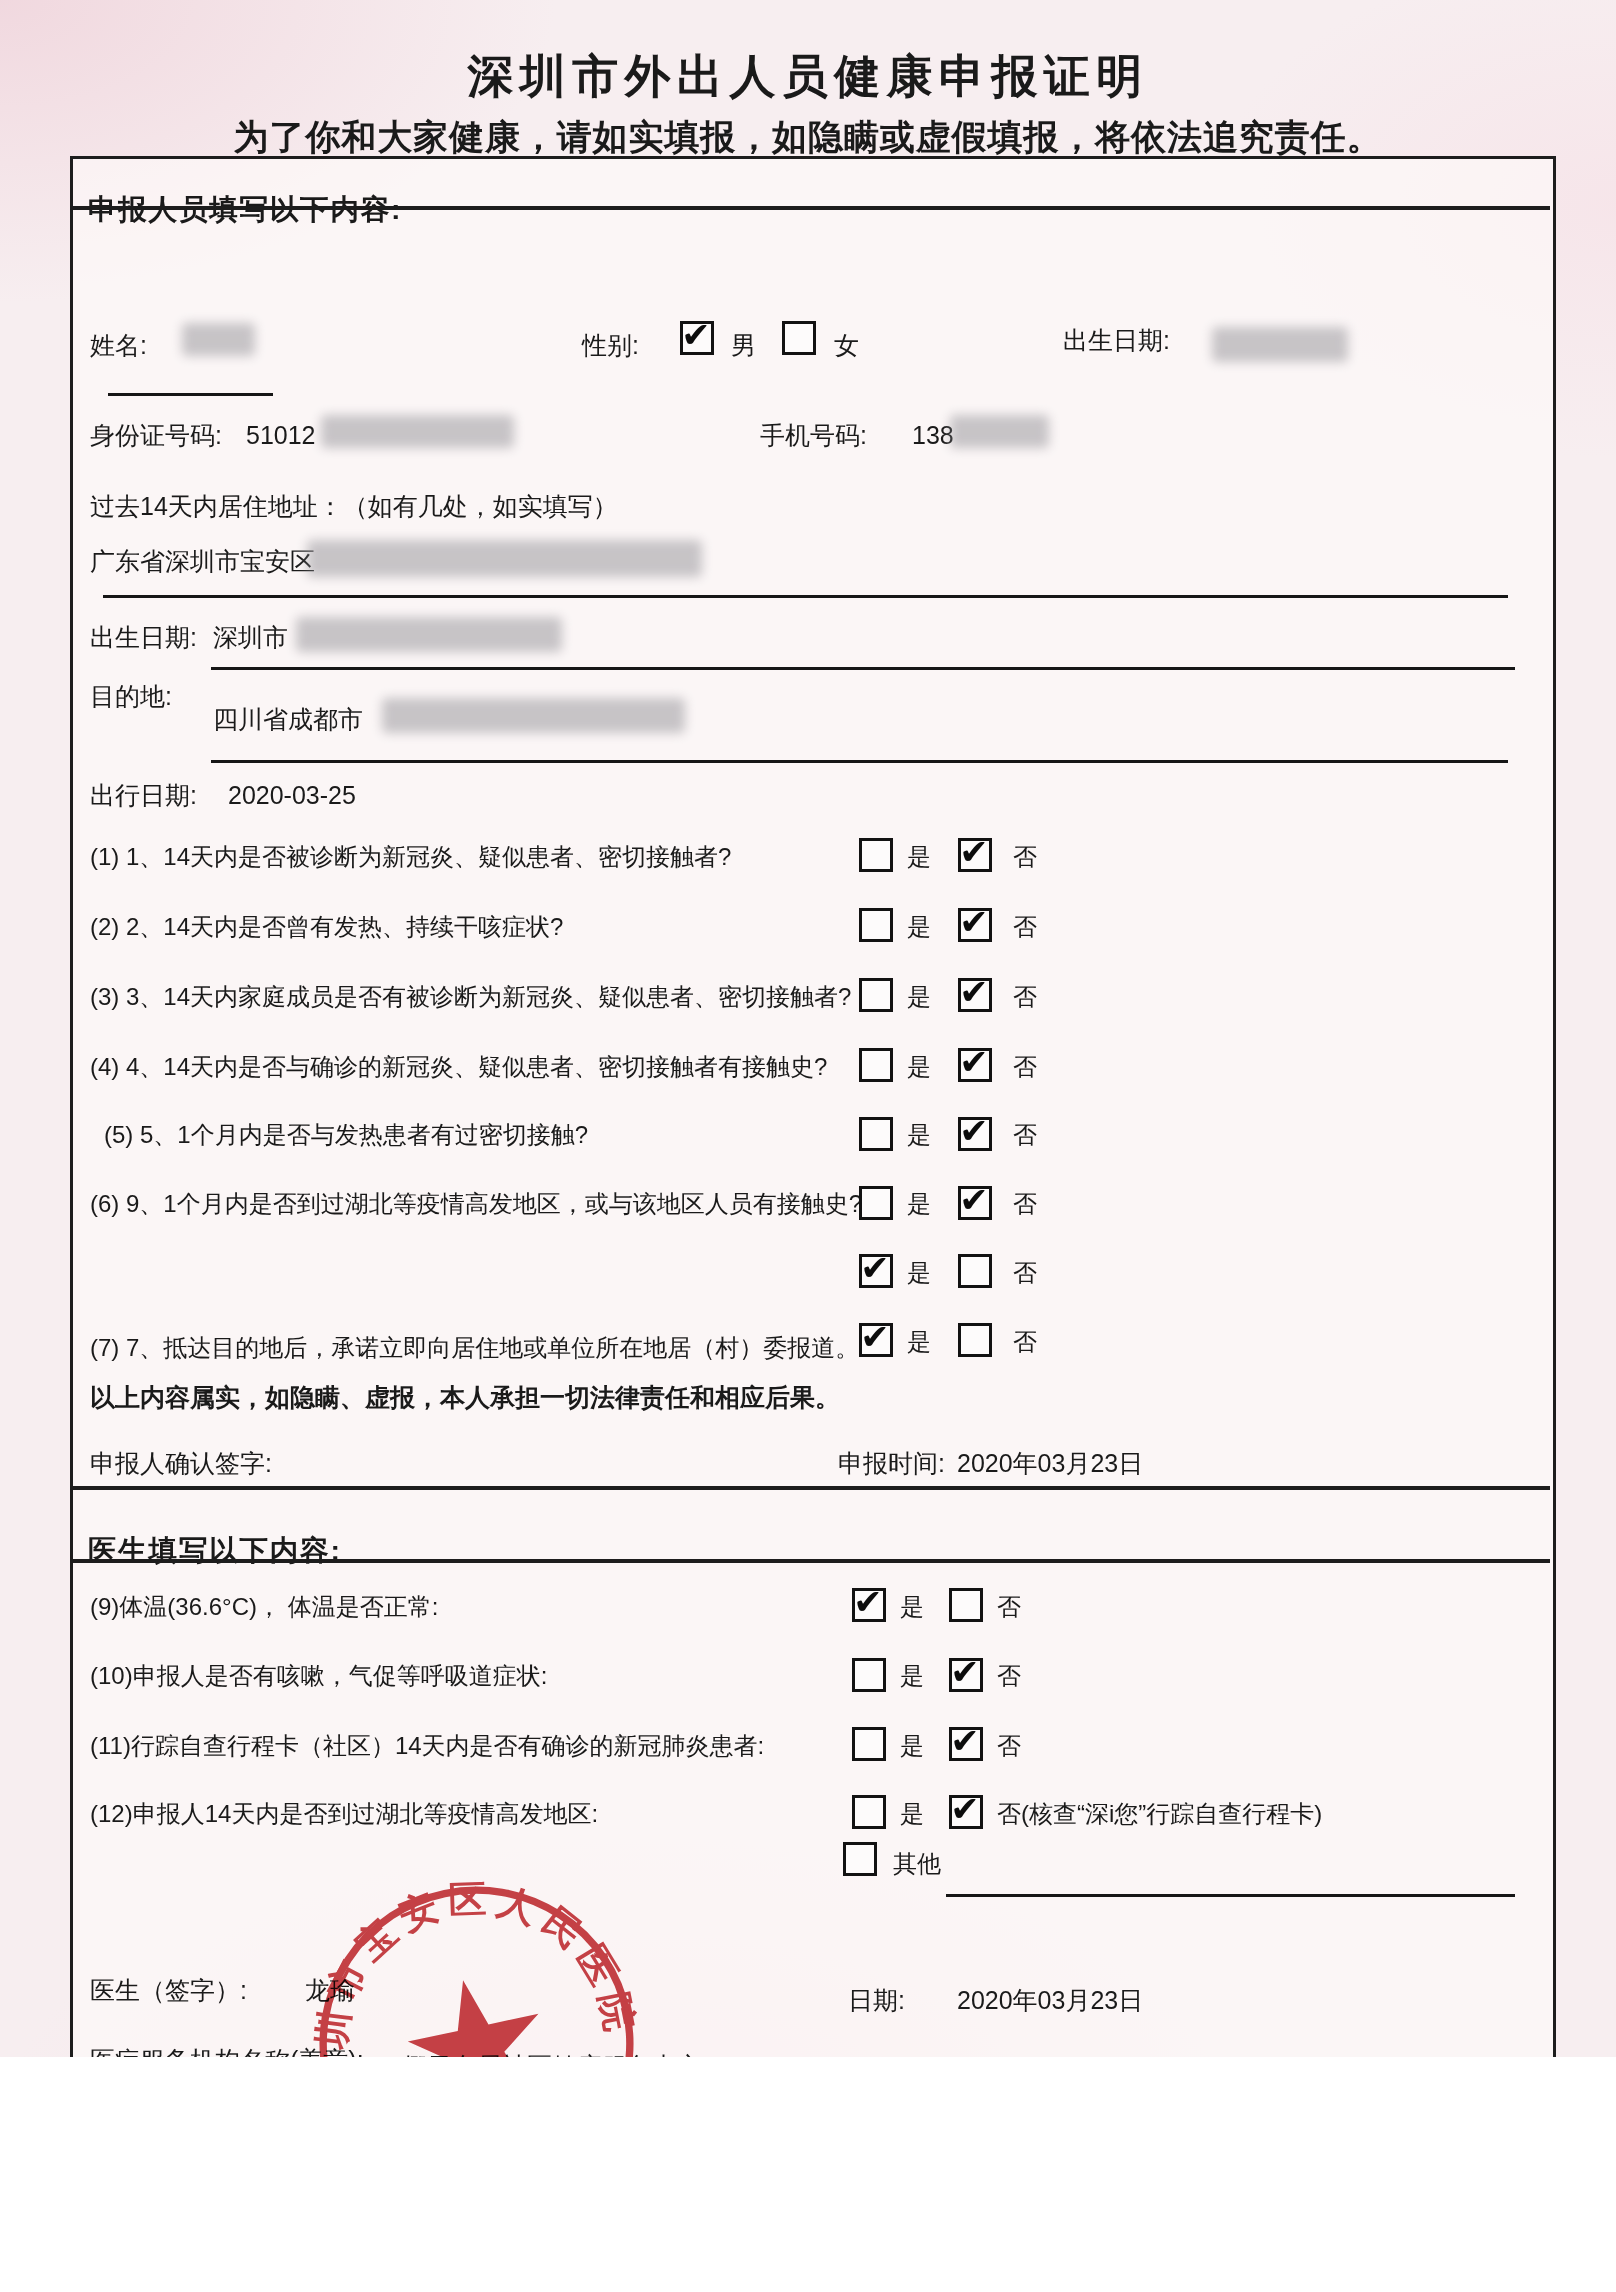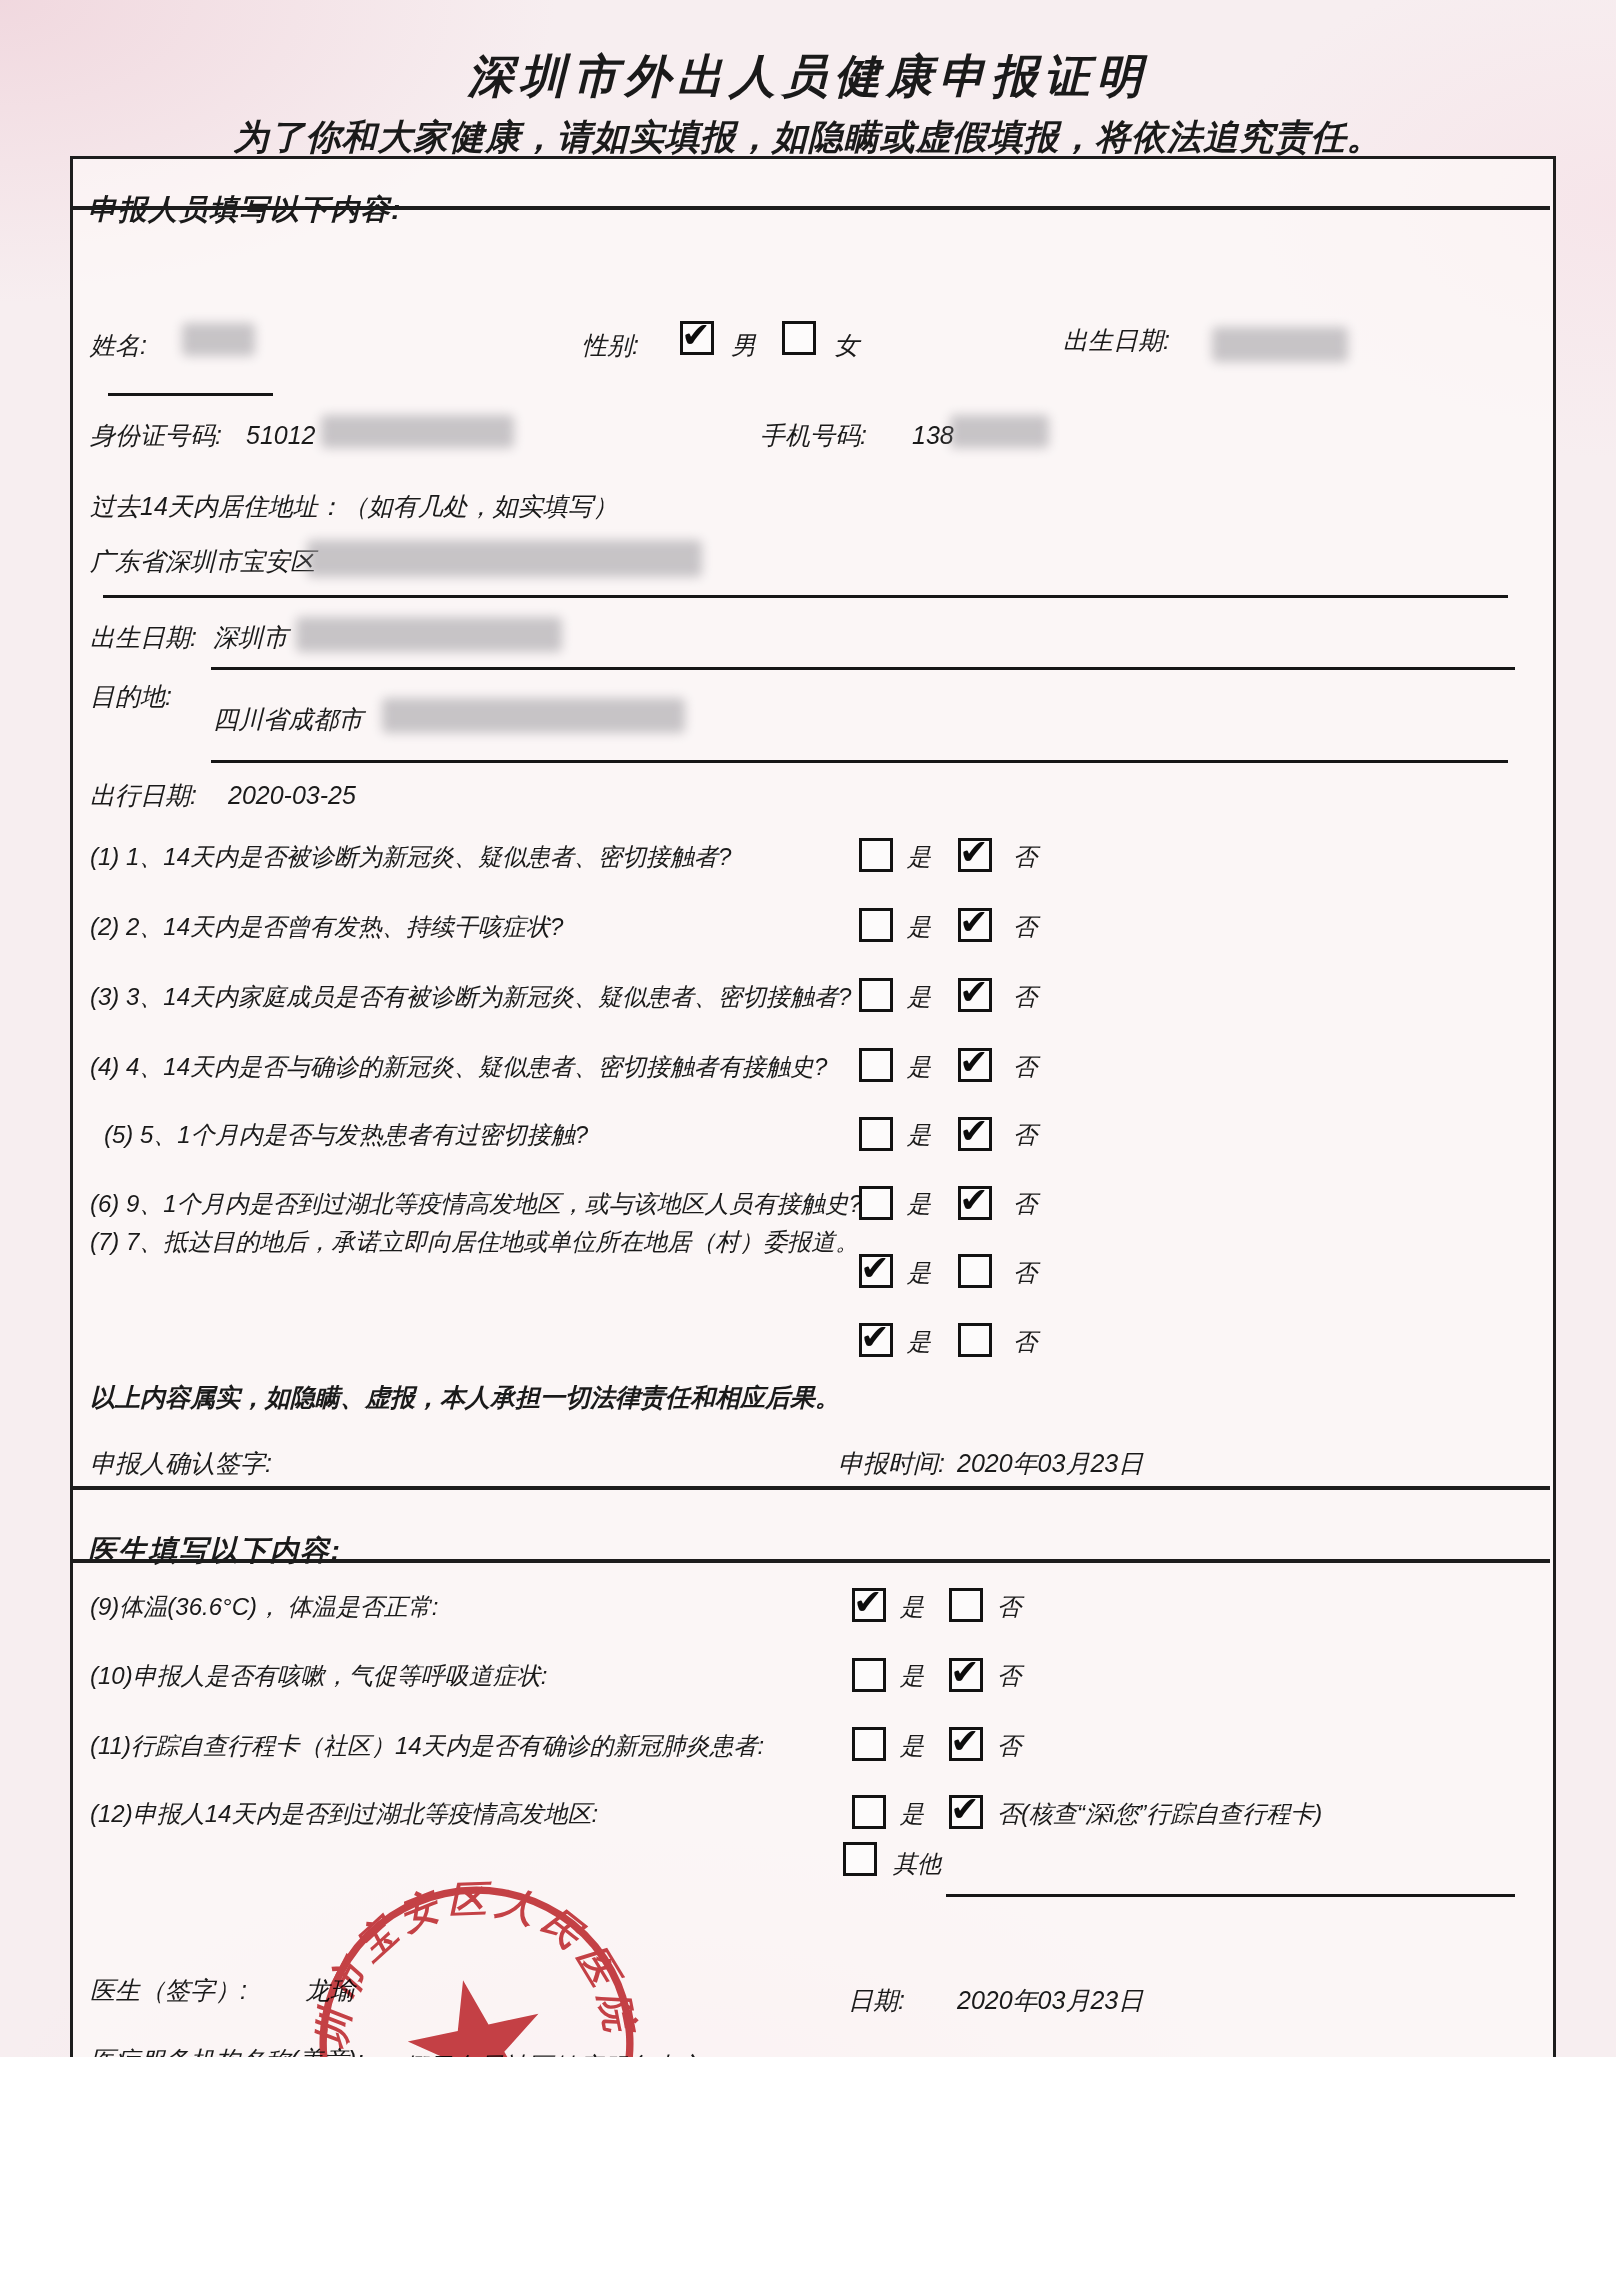--- a/index.html
+++ b/index.html
@@ -4,21 +4,20 @@
 <style>
   html,body{margin:0;padding:0;}
   .page{
     position:relative; width:1616px; height:2057px; overflow:hidden;
     font-family:"Liberation Sans","DejaVu Sans",sans-serif; color:#1a1a1a;
     background:
       radial-gradient(1010px 551px at 0% 0%, rgba(240,214,221,.9) 0%, rgba(240,214,221,0) 55%),
       radial-gradient(735px 459px at 100% 10%, rgba(246,227,232,.8) 0%, rgba(246,227,232,0) 55%),
       radial-gradient(1194px 643px at 40% 105%, rgba(245,224,230,.8) 0%, rgba(245,224,230,0) 55%),
       #f7eef0;
-    font-style: italic;
   }
   .abs{position:absolute; white-space:nowrap;}
   .title{left:0; width:100%; text-align:center; font-family:"Liberation Serif","DejaVu Serif",serif;
          font-weight:bold; letter-spacing:6.4px;}
   .subtitle{left:0; width:100%; text-align:center; font-weight:bold; letter-spacing:0.9px;}
   .formbox{left:70px; top:156px; width:1480px; height:1932px; border:3.7px solid #1d1d1d;
            background:rgba(255,253,252,.55);}
   .hline{left:72px; width:1478px; height:3.7px; background:#1d1d1d;}
   .wline{height:2.8px; background:#161616;}
   .sechead{font-size:28.5px; font-weight:bold; letter-spacing:1.8px;margin-top:24px;}
@@ -114,21 +113,21 @@
   <div class="abs q" style="left:907px; top:1119px;">是</div>
   <div class="abs cb checked" style="left:958px; top:1117px;"></div>
   <div class="abs q" style="left:1013px; top:1119px;">否</div>
 
   <div class="abs q" style="left:90px; top:1188px;"><span>(6)</span> <span>9、1个月内是否到过湖北等疫情高发地区，或与该地区人员有接触史?</span></div>
   <div class="abs cb" style="left:859px; top:1186px;"></div>
   <div class="abs q" style="left:907px; top:1188px;">是</div>
   <div class="abs cb checked" style="left:958px; top:1186px;"></div>
   <div class="abs q" style="left:1013px; top:1188px;">否</div>
 
-  <div class="abs q" style="left:90px; top:1226px;text-align:center;"><span>(7)</span> <span>7、抵达目的地后，承诺立即向居住地或单位所在地居（村）委报道。</span></div>
+  <div class="abs q" style="left:90px; top:1332px;text-align:center;"><span>(7)</span> <span>7、抵达目的地后，承诺立即向居住地或单位所在地居（村）委报道。</span></div>
   <div class="abs cb checked" style="left:859px; top:1254px;"></div>
   <div class="abs q" style="left:907px; top:1257px;">是</div>
   <div class="abs cb" style="left:958px; top:1254px;"></div>
   <div class="abs q" style="left:1013px; top:1257px;">否</div>
 
   <div class="abs cb checked" style="left:859px; top:1323px;"></div>
   <div class="abs q" style="left:907px; top:1326px;">是</div>
   <div class="abs cb" style="left:958px; top:1323px;"></div>
   <div class="abs q" style="left:1013px; top:1326px;">否</div>
 

